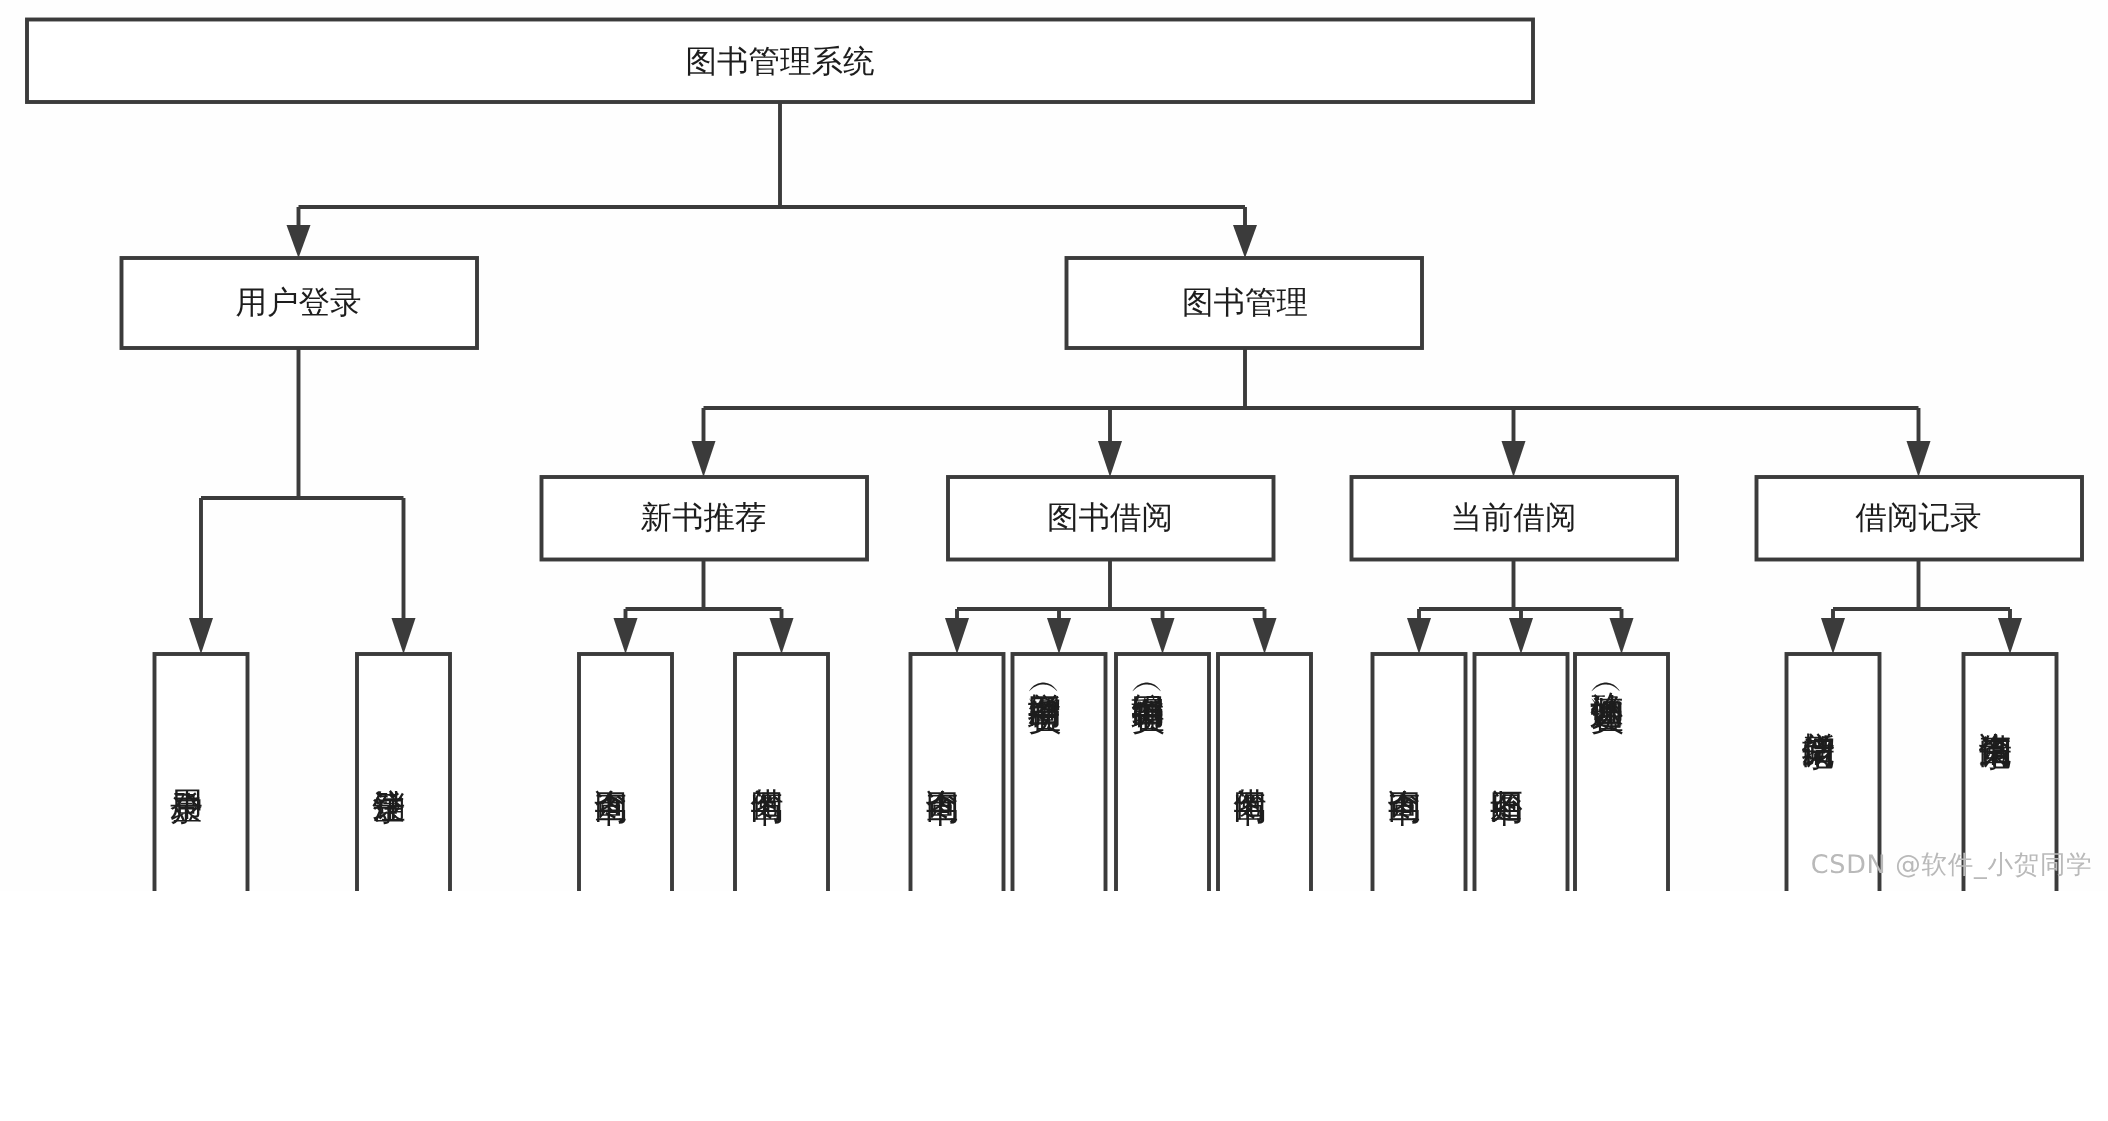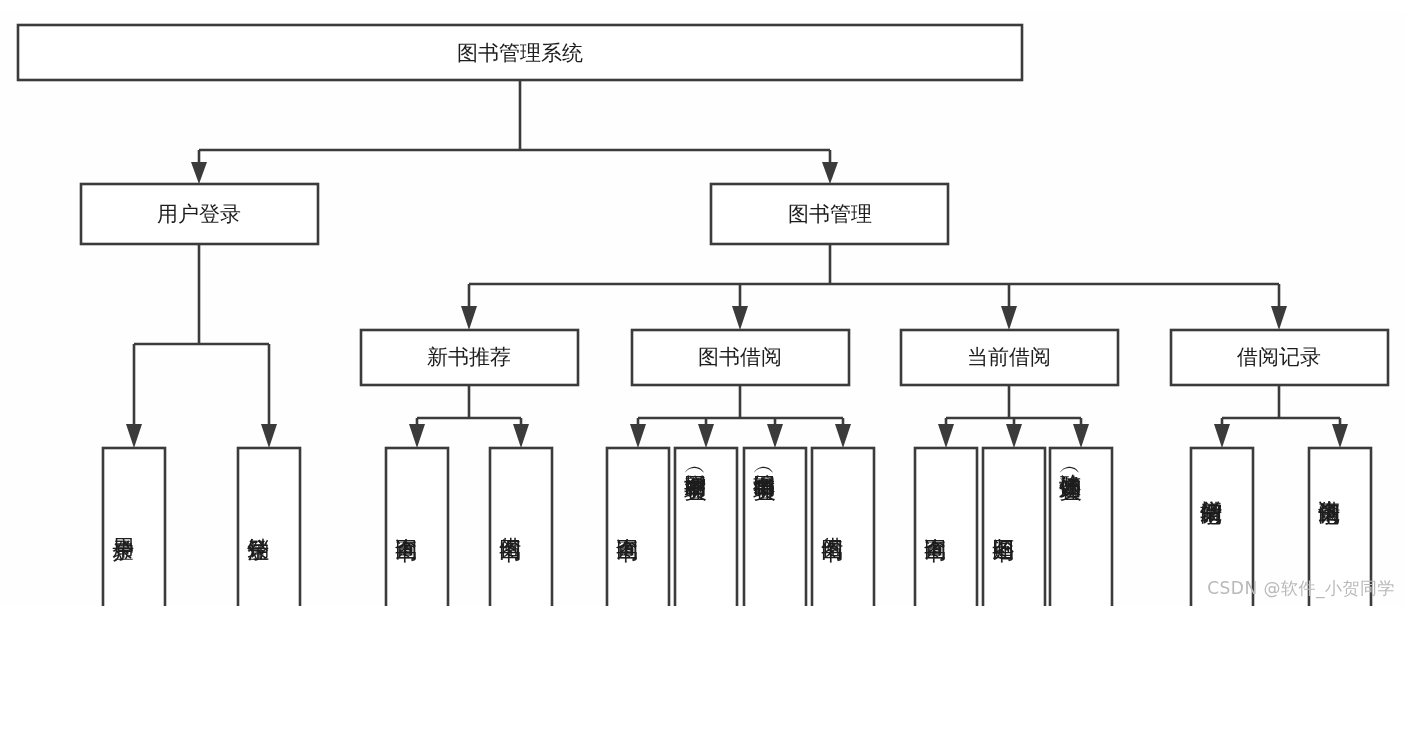--- a/index.html
+++ b/index.html
@@ -10,21 +10,20 @@
   }
   body {
     font-family: "DejaVu Sans", "Liberation Sans", sans-serif;
   }
   #diagram-root {
     position: relative;
     width: 1405px;
     height: 594px;
     background: #fefefe;
     overflow: hidden;
-    margin-top: 12px;
   }
   svg.tree-canvas {
     position: absolute;
     left: 0;
     top: 0;
     width: 1405px;
     height: 747px;
     display: block;
   }
   .node-box {

